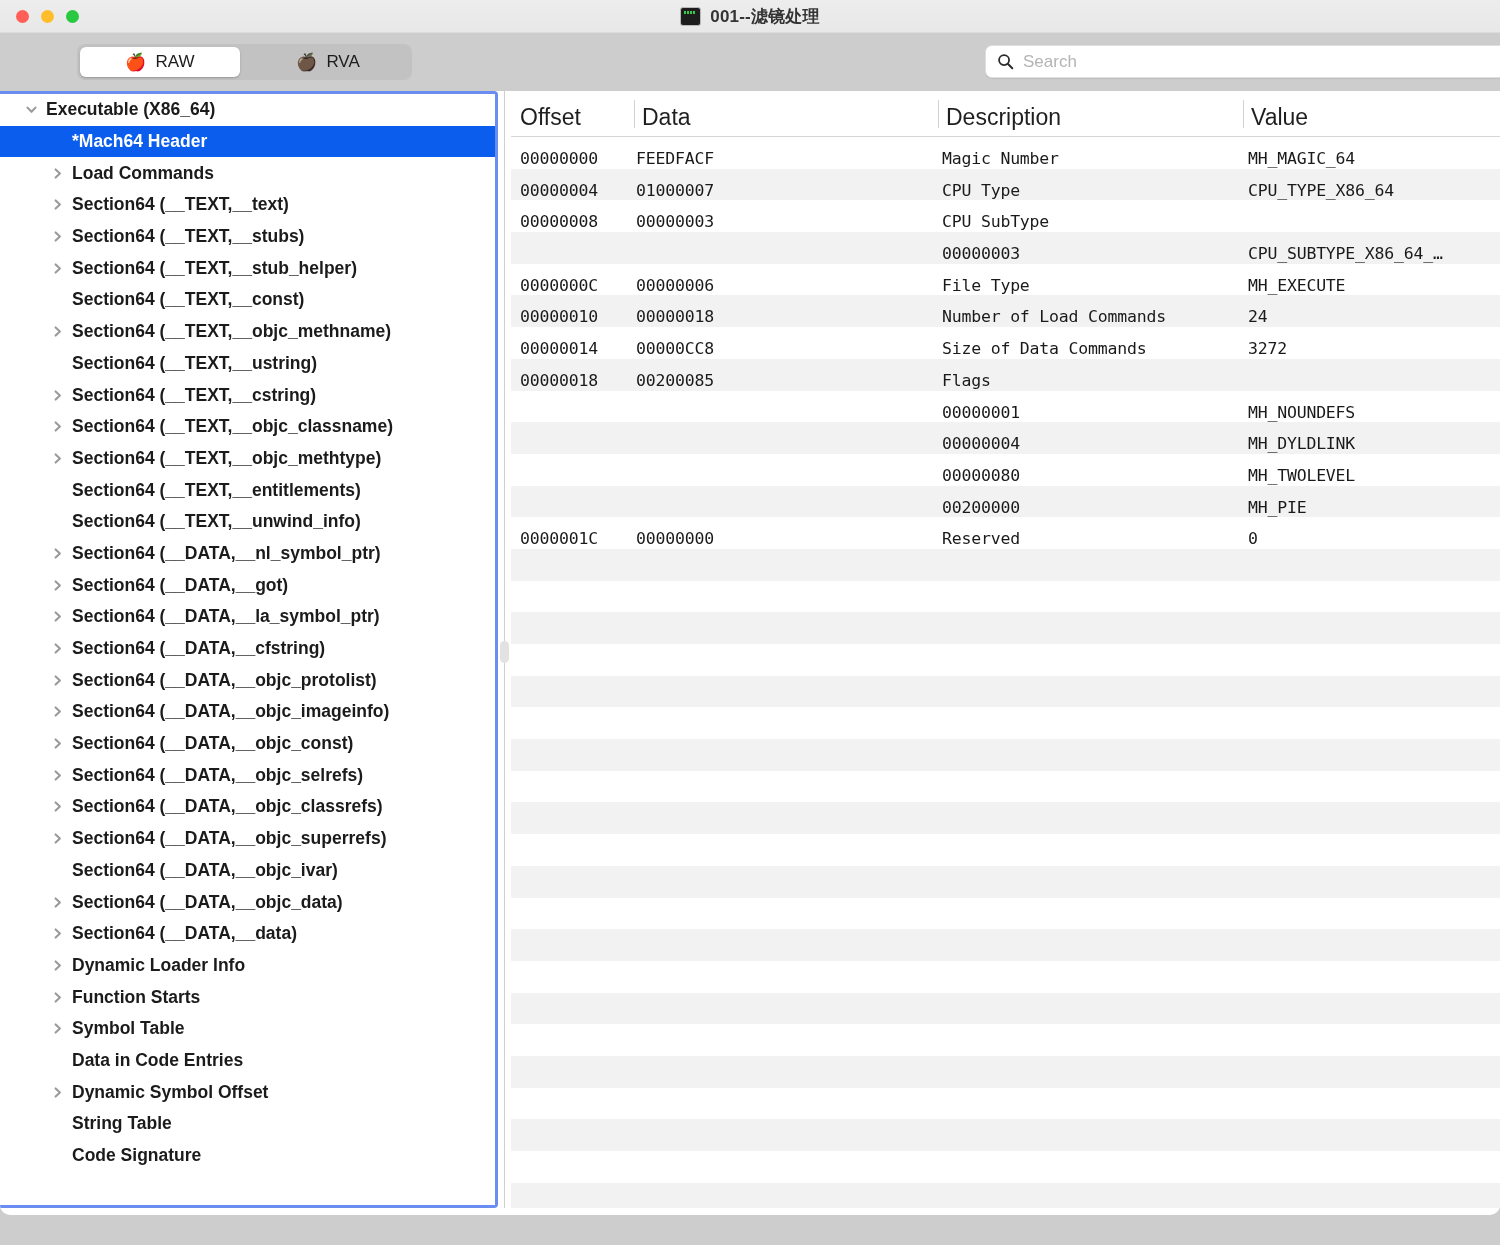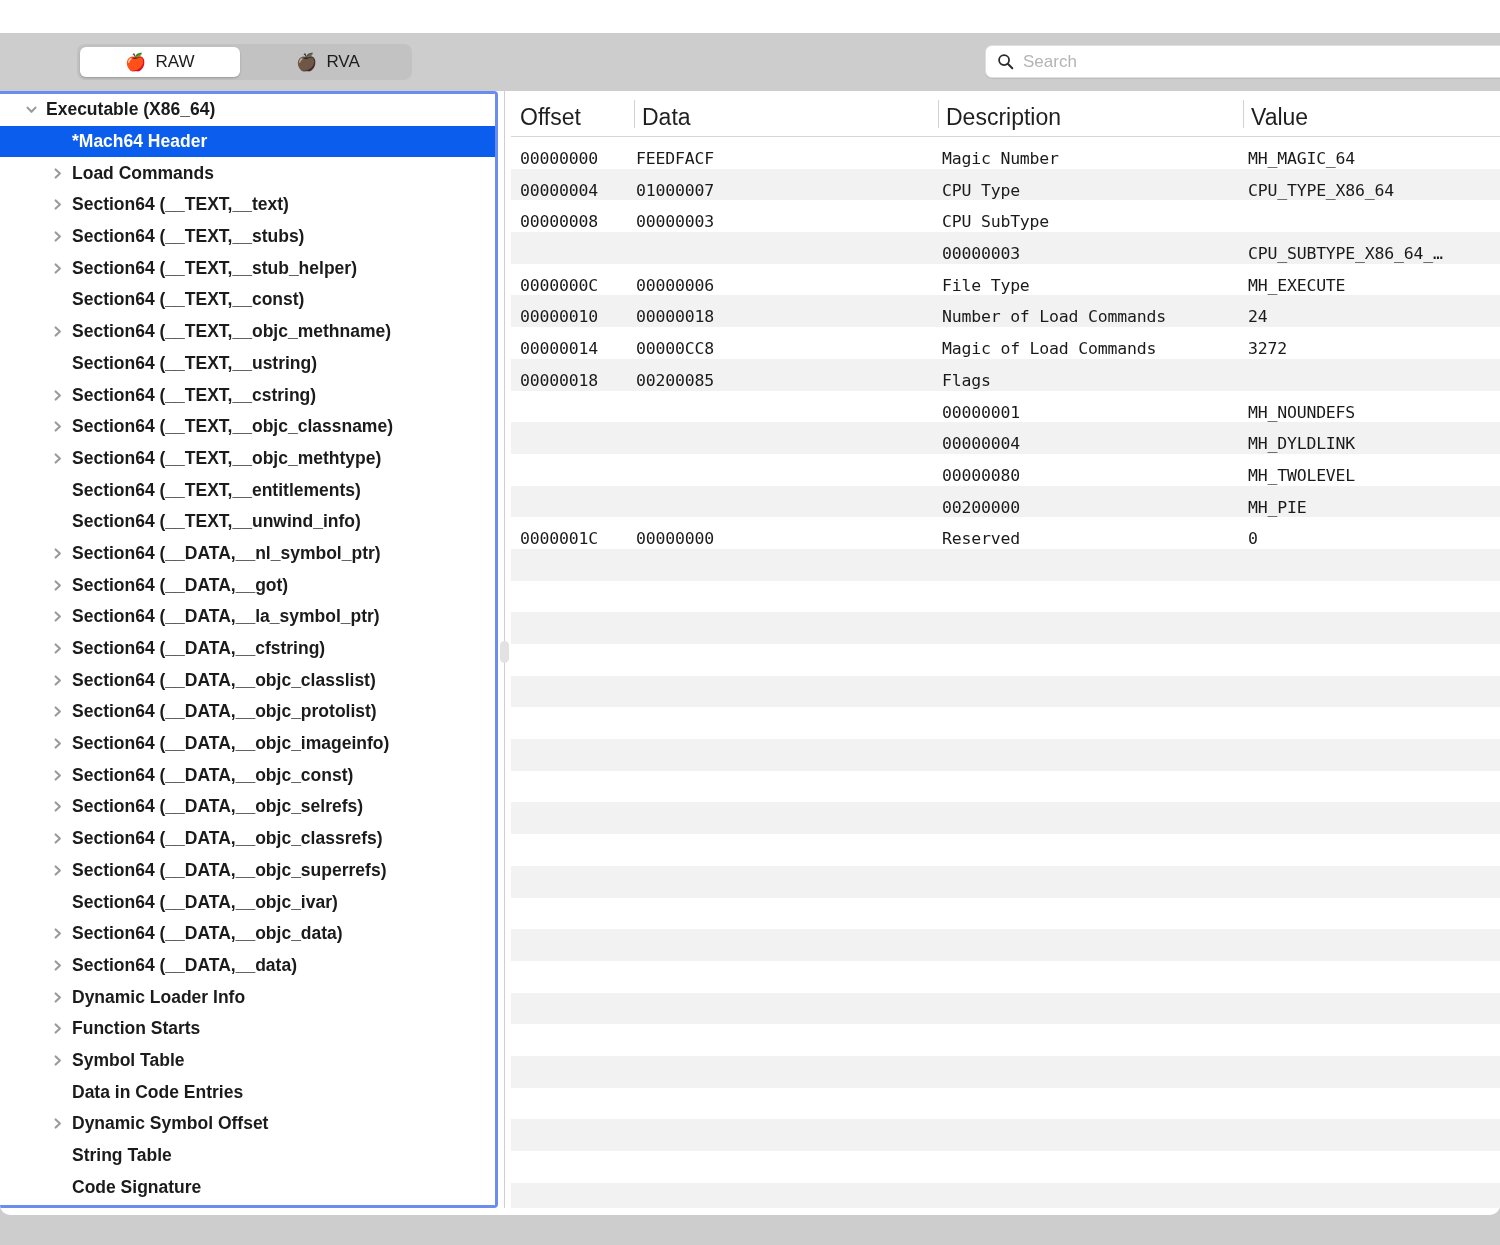--- a/index.html
+++ b/index.html
@@ -152,20 +152,29 @@
   .c-off  { left: 9px; }
   .c-data { left: 125px; }
   .c-desc { left: 431px; }
   .c-val  { left: 737px; max-width: 250px; overflow: hidden; text-overflow: ellipsis; }
 </style>
 </head>
 <body>
 
 <div id="window">
 
+  <div id="titlebar">
+    <div class="traffic" id="tl-close"></div>
+    <div class="traffic" id="tl-min"></div>
+    <div class="traffic" id="tl-max"></div>
+    <div id="title-wrap">
+      <div id="title-icon"></div>
+      <div id="title-text">001--滤镜处理</div>
+    </div>
+  </div>
 
   <div id="toolbar">
 
     <div id="segmented">
       <div class="seg" id="seg-raw">
         <span class="apple">🍎</span>
         <span>RAW</span>
       </div>
       <div class="seg" id="seg-rva">
         <span class="apple">🍎</span>
@@ -300,28 +309,20 @@
           </span>
           <span class="lbl">Section64 (__DATA,__la_symbol_ptr)</span>
         </div>
         <div class="tree-row lvl1">
           <span class="tw">
             <svg width="15" height="15" viewBox="0 0 15 15">
               <polyline class="chev" points="5.6,3.4 9.9,7.5 5.6,11.6"></polyline>
             </svg>
           </span>
           <span class="lbl">Section64 (__DATA,__cfstring)</span>
-        </div>
-        <div class="tree-row lvl1">
-          <span class="tw">
-            <svg width="15" height="15" viewBox="0 0 15 15">
-              <polyline class="chev" points="5.6,3.4 9.9,7.5 5.6,11.6"></polyline>
-            </svg>
-          </span>
-          <span class="lbl">Section64 (__DATA,__objc_classlist)</span>
         </div>
         <div class="tree-row lvl1">
           <span class="tw">
             <svg width="15" height="15" viewBox="0 0 15 15">
               <polyline class="chev" points="5.6,3.4 9.9,7.5 5.6,11.6"></polyline>
             </svg>
           </span>
           <span class="lbl">Section64 (__DATA,__objc_protolist)</span>
         </div>
         <div class="tree-row lvl1">
@@ -479,21 +480,21 @@
         </div>
         <div class="row alt">
           <div class="cell c-off">00000010</div>
           <div class="cell c-data">00000018</div>
           <div class="cell c-desc">Number of Load Commands</div>
           <div class="cell c-val">24</div>
         </div>
         <div class="row">
           <div class="cell c-off">00000014</div>
           <div class="cell c-data">00000CC8</div>
-          <div class="cell c-desc">Magic of Load Commands</div>
+          <div class="cell c-desc">Size of Data Commands</div>
           <div class="cell c-val">3272</div>
         </div>
         <div class="row alt">
           <div class="cell c-off">00000018</div>
           <div class="cell c-data">00200085</div>
           <div class="cell c-desc">Flags</div>
           <div class="cell c-val"></div>
         </div>
         <div class="row">
           <div class="cell c-off"></div>

